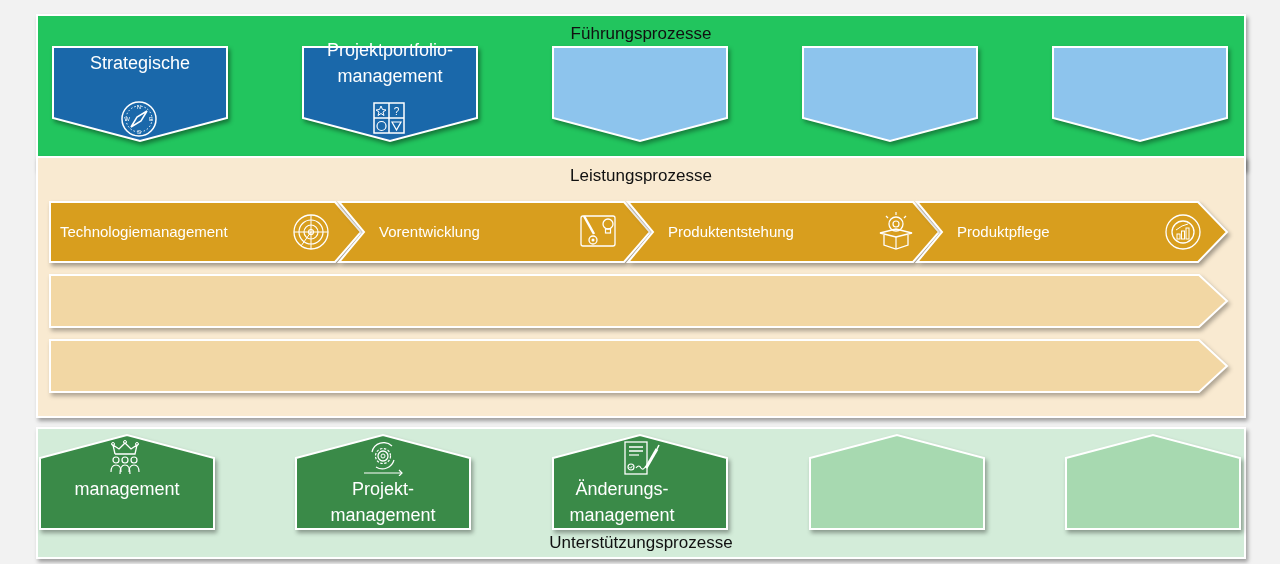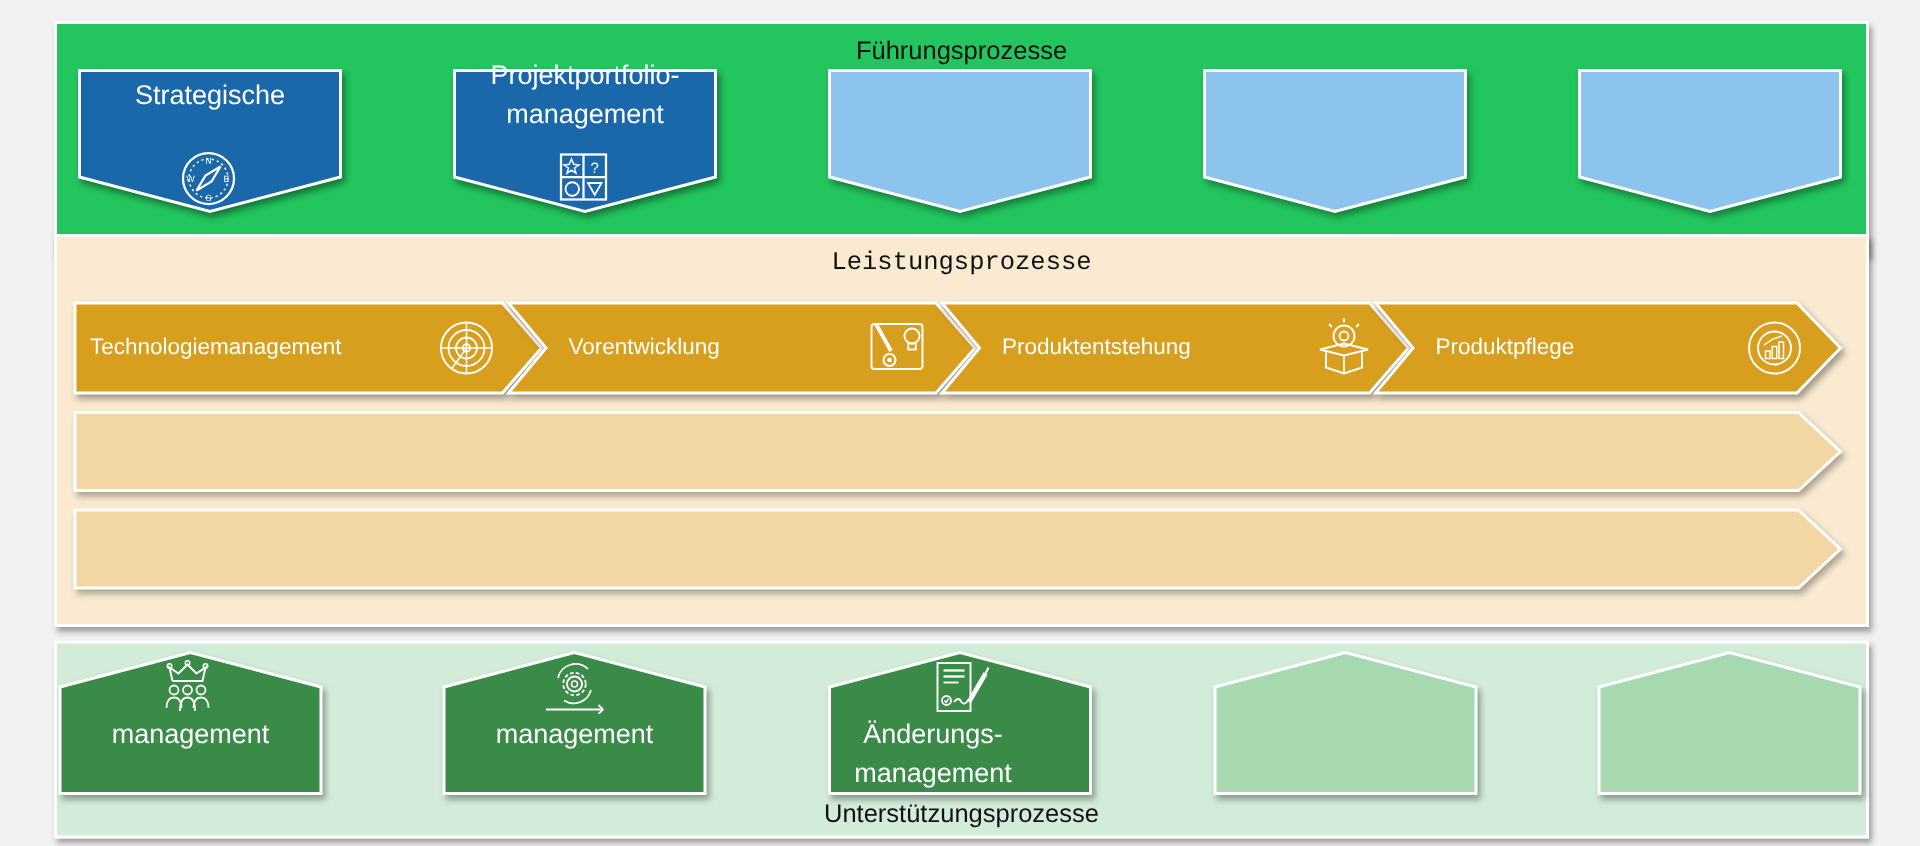--- a/index.html
+++ b/index.html
@@ -57,21 +57,21 @@
   <polygon points="1,1 175,1 175,72 88,95 1,72" fill="#8dc4ed" stroke="#fff" stroke-width="2" style="filter:drop-shadow(2px 3px 2px rgba(0,0,0,0.35))"></polygon>
 </svg>
 <svg class="shape" style="left:802px;top:46px;" width="178" height="98">
   <polygon points="1,1 175,1 175,72 88,95 1,72" fill="#8dc4ed" stroke="#fff" stroke-width="2" style="filter:drop-shadow(2px 3px 2px rgba(0,0,0,0.35))"></polygon>
 </svg>
 <svg class="shape" style="left:1052px;top:46px;" width="178" height="98">
   <polygon points="1,1 175,1 175,72 88,95 1,72" fill="#8dc4ed" stroke="#fff" stroke-width="2" style="filter:drop-shadow(2px 3px 2px rgba(0,0,0,0.35))"></polygon>
 </svg>
 
 <div class="band" style="top:156px;height:262px;background:#f9ead1;">
-  <div class="band-title" style="top:8px;font-family:Liberation Mono, monospace;">Leistungsprozesse</div>
+  <div class="band-title" style="top:8px;">Leistungsprozesse</div>
 </div>
 
 <svg class="shape" style="left:49px;top:201px;" width="316" height="64">
   <polygon points="1,1 286,1 312,31 286,61 1,61" fill="#d89e1e" stroke="#fff" stroke-width="2" style="filter:drop-shadow(2px 3px 2px rgba(0,0,0,0.35))"></polygon>
 </svg>
 <svg class="shape" style="left:338px;top:201px;" width="316" height="64">
   <polygon points="1,1 286,1 312,31 286,61 1,61 26,31" fill="#d89e1e" stroke="#fff" stroke-width="2" style="filter:drop-shadow(2px 3px 2px rgba(0,0,0,0.35))"></polygon>
 </svg>
 <svg class="shape" style="left:627px;top:201px;" width="316" height="64">
   <polygon points="1,1 286,1 312,31 286,61 1,61 26,31" fill="#d89e1e" stroke="#fff" stroke-width="2" style="filter:drop-shadow(2px 3px 2px rgba(0,0,0,0.35))"></polygon>
@@ -148,20 +148,21 @@
   <circle cx="26" cy="20" r="3" fill="none" stroke="#fff" stroke-width="1.2"></circle>
   <path d="M3,32 q0,-7 5,-7 q5,0 5,7" fill="none" stroke="#fff" stroke-width="1.2"></path>
   <path d="M12,34 q0,-9 5,-9 q5,0 5,9" fill="none" stroke="#fff" stroke-width="1.2"></path>
   <path d="M21,32 q0,-7 5,-7 q5,0 5,7" fill="none" stroke="#fff" stroke-width="1.2"></path>
 </svg>
 
 <svg class="shape" style="left:295px;top:434px;" width="180" height="100">
   <polygon points="1,24 88,1 175,24 175,95 1,95" fill="#3a8a48" stroke="#fff" stroke-width="2" style="filter:drop-shadow(2px 3px 2px rgba(0,0,0,0.35))"></polygon>
 </svg>
 <div class="lbl" style="left:295px;top:476px;width:176px;">
+  <div>Projekt-</div>
   <div>management</div>
 </div>
 <svg class="icon" style="left:362px;top:442px;" width="44" height="34" viewBox="0 0 44 34">
   <circle cx="21" cy="14" r="5" fill="none" stroke="#fff" stroke-width="1.3"></circle>
   <circle cx="21" cy="14" r="2" fill="none" stroke="#fff" stroke-width="1"></circle>
   <circle cx="21" cy="14" r="7.5" fill="none" stroke="#fff" stroke-width="1.2" stroke-dasharray="2.5 1.5"></circle>
   <path d="M10,10 a12,12 0 0 1 20,-6" fill="none" stroke="#fff" stroke-width="1.2"></path>
   <path d="M32,18 a12,12 0 0 1 -18,7" fill="none" stroke="#fff" stroke-width="1.2"></path>
   <line x1="2" y1="31" x2="40" y2="31" stroke="#fff" stroke-width="1.2"></line>
   <polyline points="37,28 40,31 37,34" fill="none" stroke="#fff" stroke-width="1.2"></polyline>

